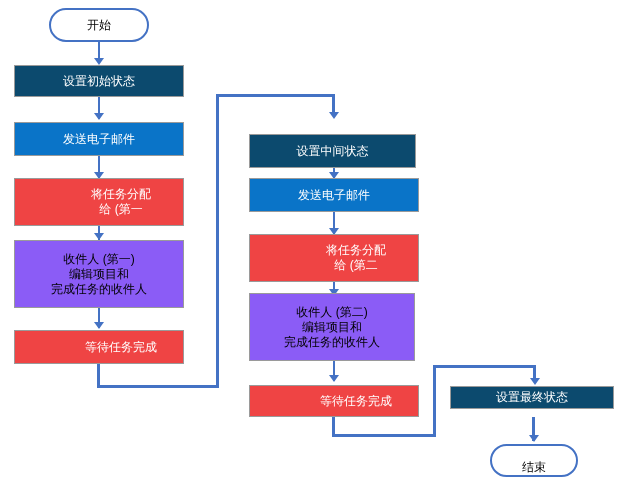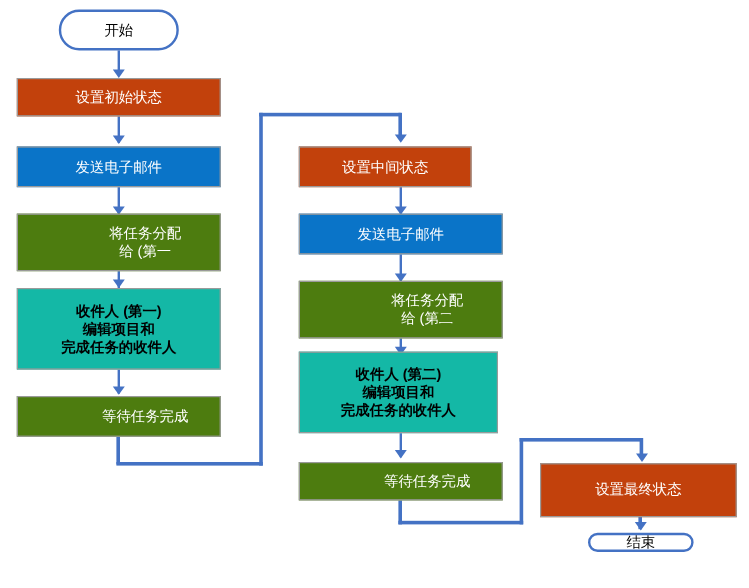--- a/index.html
+++ b/index.html
@@ -38,28 +38,27 @@
     color: #000000;
     font-size: 12px;
   }
 
   .process {
     border: 1px solid #9a9a9a;
     color: #ffffff;
     font-size: 12px;
   }
 
-  .teal   { background: #c2410c; }
+  .teal   { background: #0c4a6e; }
   .blue   { background: #0a74c8; }
-  .violet { background: #4d7c0f; padding-left: 44px; }
+  .violet { background: #ef4444; padding-left: 44px; }
   .lav {
-    background: #14b8a6;
+    background: #8b5cf6;
     color: #000000;
     border: 1px solid #9a9a9a;
-    font-weight: bold;
   }
 
   .line2 { display: block; }
 
   
   .conn {
     position: absolute;
     background: #4472c4;
     z-index: 2;
   }
@@ -134,21 +133,21 @@
     <span>等待任务完成</span>
   </div>
 
   <div class="conn v" style="left:97px; top:364px; height:23px; width:3px;"></div>
   <div class="conn h" style="left:97px; top:385px; width:122px; height:3px;"></div>
   <div class="conn v" style="left:216px; top:94px; height:294px; width:3px;"></div>
   <div class="conn h" style="left:216px; top:94px; width:118px; height:3px;"></div>
   <div class="conn v" style="left:332px; top:94px; height:22px; width:3px;"></div>
   <div class="arrow" style="left:329px; top:112px;"></div>
 
-  <div class="node process teal" style="left:249px; top:122px; width:144px; height:34px;">
+  <div class="node process teal" style="left:249px; top:134px; width:167px; height:34px;">
     <span>设置中间状态</span>
   </div>
 
   <div class="conn v" style="left:333px; top:156px; height:22px;"></div>
   <div class="arrow" style="left:329px; top:172px;"></div>
 
   <div class="node process blue" style="left:249px; top:178px; width:170px; height:34px;">
     <span>发送电子邮件</span>
   </div>
 
@@ -176,24 +175,24 @@
     <span>等待任务完成</span>
   </div>
 
   <div class="conn v" style="left:332px; top:417px; height:20px; width:3px;"></div>
   <div class="conn h" style="left:332px; top:434px; width:104px; height:3px;"></div>
   <div class="conn v" style="left:433px; top:365px; height:72px; width:3px;"></div>
   <div class="conn h" style="left:433px; top:365px; width:102px; height:3px;"></div>
   <div class="conn v" style="left:533px; top:365px; height:14px; width:3px;"></div>
   <div class="arrow" style="left:530px; top:378px;"></div>
 
-  <div class="node process teal" style="left:450px; top:386px; width:164px; height:45px;">
+  <div class="node process teal" style="left:450px; top:386px; width:164px; height:23px;">
     <span>设置最终状态</span>
   </div>
 
   <div class="conn v" style="left:532px; top:417px; height:24px; width:3px;"></div>
   <div class="arrow" style="left:529px; top:435px;"></div>
 
-  <div class="node terminator" style="left:490px; top:444px; width:88px; height:16px;">
+  <div class="node terminator" style="left:490px; top:444px; width:88px; height:33px;justify-content:flex-end;">
     <span>结束</span>
   </div>
 
 </div>
 
 </body></html>

